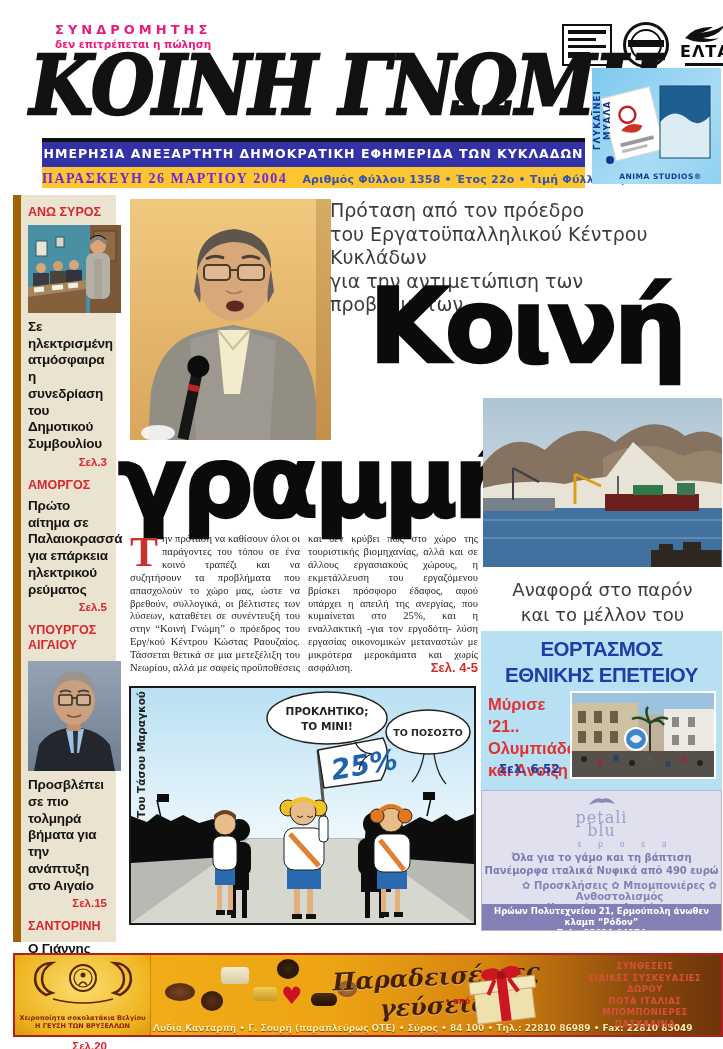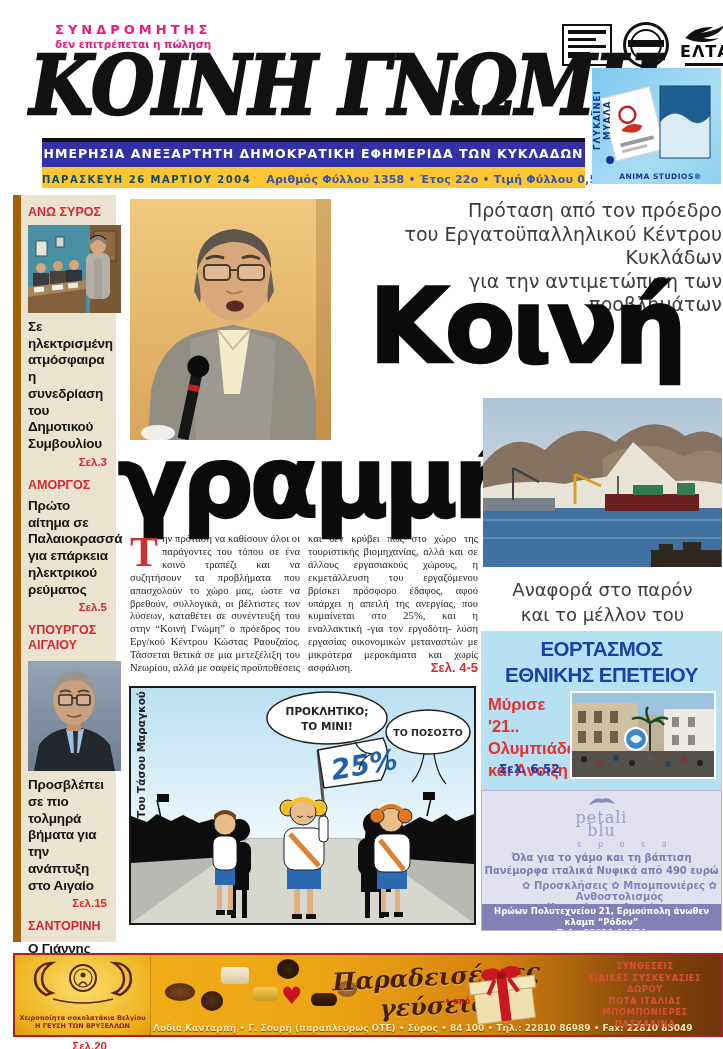--- a/index.html
+++ b/index.html
@@ -28,21 +28,21 @@
   .masthead{left:42px;top:50px;width:543px;height:88px;border-bottom:4px solid #101010;
             text-align:center;overflow:visible;}
   .masthead span{display:inline-block;font-family:"DejaVu Serif",serif;font-style:italic;font-weight:bold;
             font-size:70px;line-height:86px;color:#121212;letter-spacing:-2px;
             transform:scaleY(1.18) scaleX(1.04);transform-origin:50% 100%;
             -webkit-text-stroke:2.2px #121212;white-space:nowrap;}
   .tagline-bar{left:42px;top:142px;width:543px;height:33px;background:#3231a5;color:#fff;
             font-size:12.5px;font-weight:bold;letter-spacing:1px;text-align:center;line-height:24px;white-space:nowrap;}
   .date-bar{left:42px;top:167px;width:543px;height:21px;background:#fdc52f;text-align:center;
             line-height:22px;white-space:nowrap;}
-  .date-bar .d{color:#0c4a6e;font-weight:bold;font-size:10px;letter-spacing:1.5px;}
+  .date-bar .d{color:#6d28d9;font-weight:bold;font-size:14px;letter-spacing:1.5px;font-family:Liberation Serif, serif;}
   .date-bar .i{color:#3553ae;font-size:11px;font-weight:bold;margin-left:10px;letter-spacing:.2px;}
 
   .anima{left:592px;top:68px;width:129px;height:116px;background:linear-gradient(135deg,#7ec9ef,#a9dcf4 60%,#8ed1f0);}
   .anima .vert{position:absolute;left:0px;top:6px;bottom:18px;writing-mode:vertical-rl;transform:rotate(180deg);
             font-size:8.5px;font-weight:bold;color:#14368c;letter-spacing:1px;text-align:center;}
   .anima .studio{position:absolute;left:10px;right:2px;bottom:3px;font-size:7.5px;font-weight:bold;
             color:#123a8a;text-align:center;letter-spacing:.5px;white-space:nowrap;}
 
   
   .sidebar{left:13px;top:195px;width:103px;height:747px;background:#eae3cf;border-left:8px solid #a16207;
@@ -50,21 +50,21 @@
   .sb-kicker{color:#d8262e;font-weight:bold;font-size:12.5px;line-height:1.2;margin:2px 0 5px 0;
              font-family:"Liberation Sans",sans-serif;}
   .sb-head{color:#141414;font-weight:bold;font-size:13.5px;line-height:1.24;letter-spacing:-.2px;
              font-family:"Liberation Sans",sans-serif;}
   .sb-page{color:#d8262e;font-weight:bold;font-size:11.5px;text-align:right;margin:3px 2px 10px 0;
              font-family:"Liberation Sans",sans-serif;}
   .sb-photo{display:block;width:93px;margin:0 0 6px 0;}
 
   
   .speaker{left:130px;top:199px;}
-  .kicker{left:330px;top:199px;width:392px;text-align:right;color:#3c3c3c;font-size:19px;line-height:23.5px;}
+  .kicker{left:330px;top:199px;width:392px;text-align:left;color:#3c3c3c;font-size:19px;line-height:23.5px;}
   .headline1{left:330px;top:252px;width:392px;text-align:center;font-size:103px;line-height:1.45;
              font-weight:bold;color:#0b0b0b;letter-spacing:-4px;-webkit-text-stroke:2.5px #0b0b0b;}
   .headline2{left:118px;top:408px;width:368px;text-align:center;font-size:100px;line-height:1.5;
              font-weight:bold;color:#0b0b0b;letter-spacing:-4px;-webkit-text-stroke:2.5px #0b0b0b;}
   .harbor{left:483px;top:398px;}
   .harbor-caption{left:483px;top:577px;width:239px;text-align:center;color:#3c3c3c;font-size:18px;line-height:25px;}
 
   .body-cols{left:130px;top:533px;width:348px;height:152px;overflow:hidden;}
   .col{float:left;width:170px;font-family:"Liberation Serif",serif;font-size:10.6px;line-height:12.9px;
        color:#1e1e1e;text-align:justify;}

